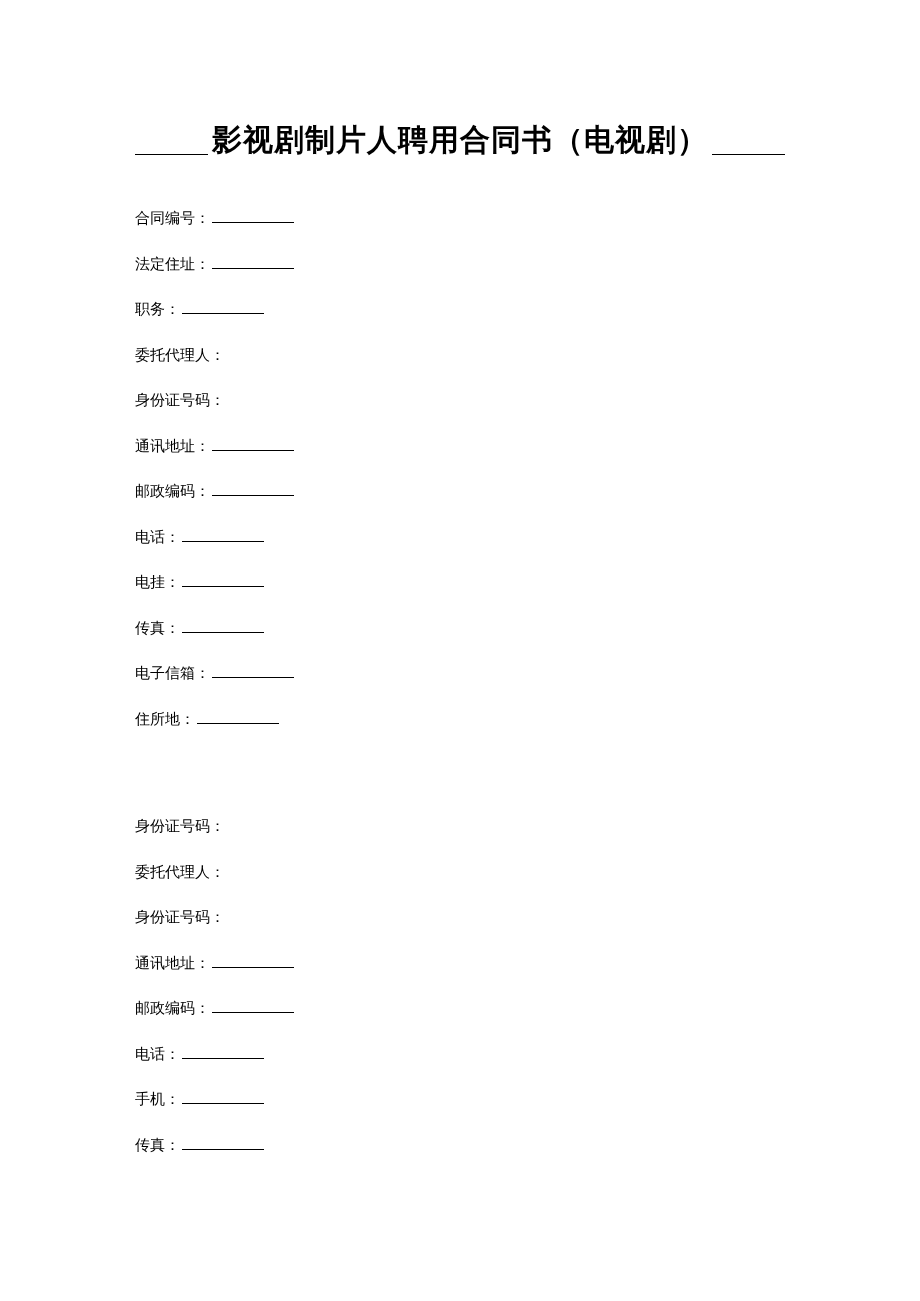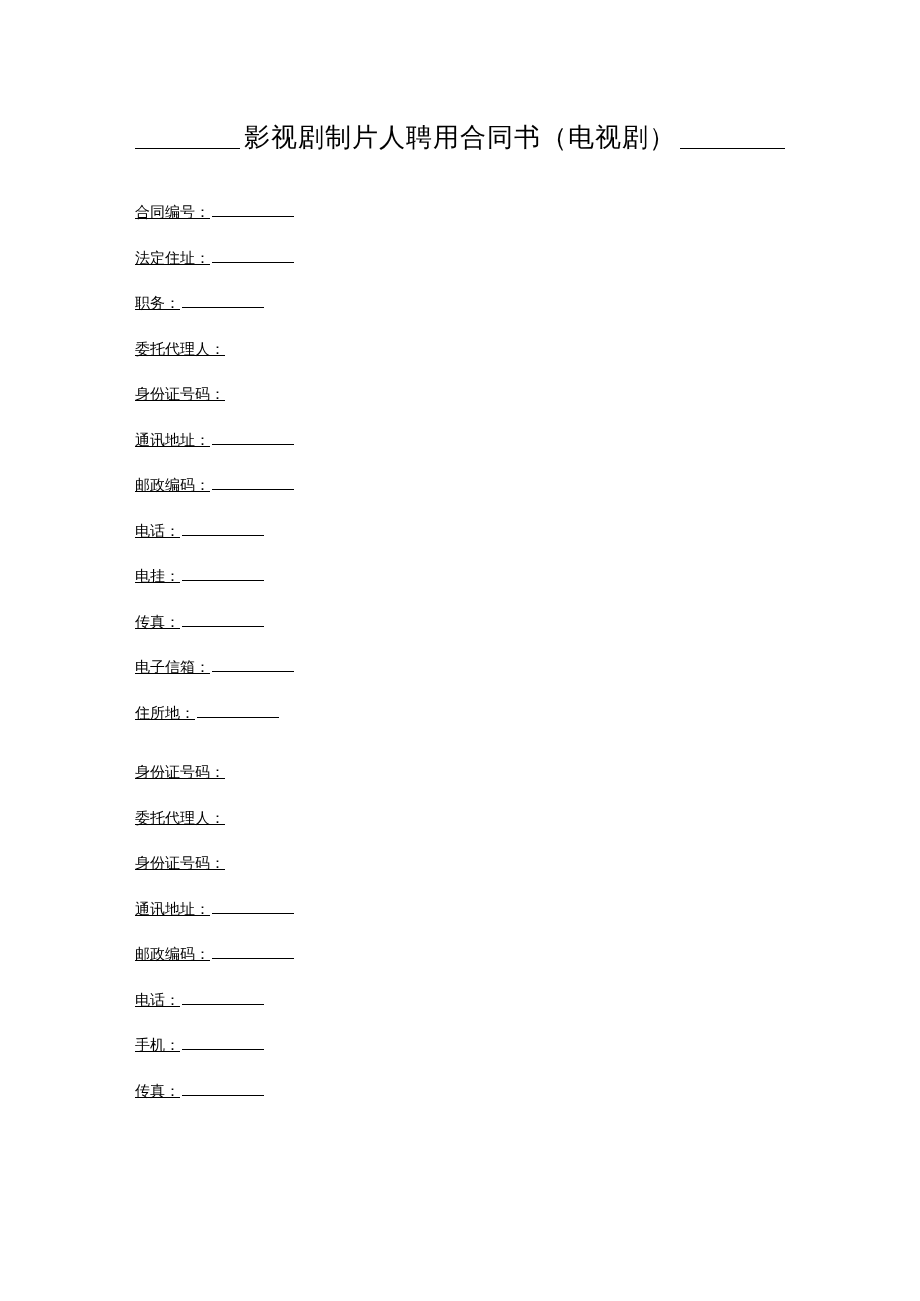--- a/index.html
+++ b/index.html
@@ -24,39 +24,38 @@
       width: 100%;
     }
     .rule {
       flex: 1;
       border-bottom: 1px solid #000;
       height: 1px;
       position: relative;
       top: -6px;
     }
     .title-text {
-      font-size: 26px;
-      font-weight: 400;
+      font-size: 30px;
+      font-weight: 700;
       padding: 0 4px;
       letter-spacing: 1px;
       white-space: nowrap;
     }
     .fields {
       font-size: 15px;
       line-height: 1.3;
     }
     .field {
       margin-bottom: 26px;
     }
     .field.wide-gap {
-      margin-bottom: 40px;
+      margin-bottom: 88px;
     }
     .label {
       display: inline;
-      text-decoration: underline;
     }
     .blank {
       display: inline-block;
       border-bottom: 1px solid #000;
       min-width: 82px;
       height: 14px;
       vertical-align: baseline;
       position: relative;
       top: 0px;
       margin-left: 2px;

